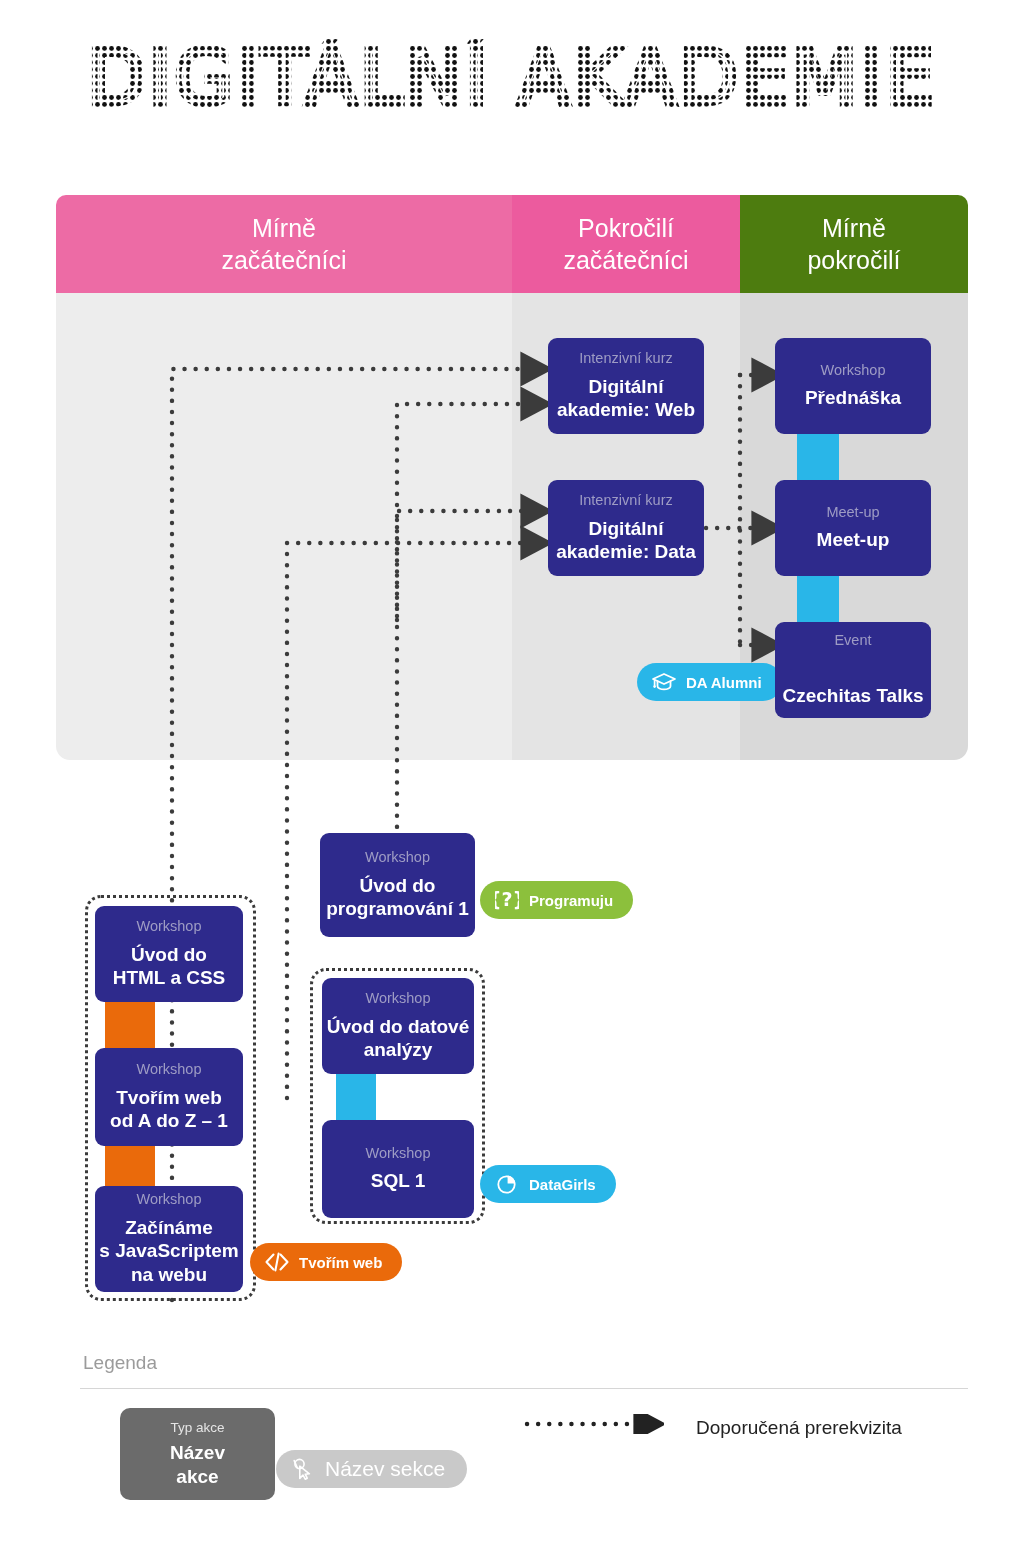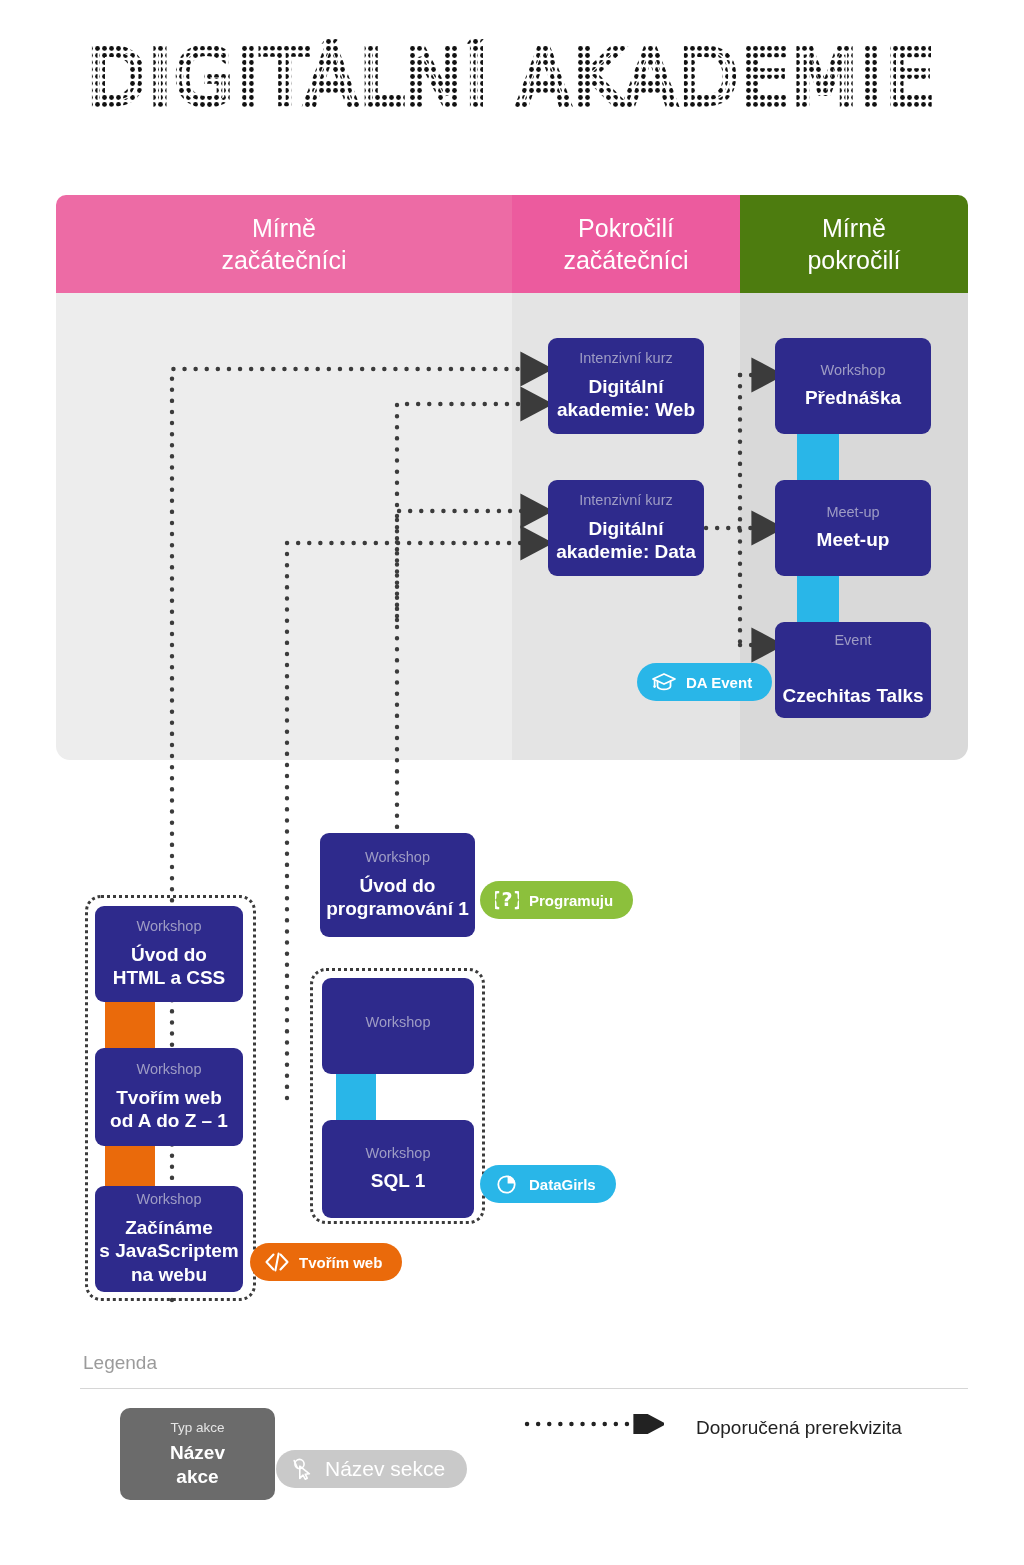--- a/index.html
+++ b/index.html
@@ -214,21 +214,21 @@
 
   <div class="badge" style="left:637px; top:663px; background:#29B6E8;">
     <span class="bicon">
       <svg width="26" height="22" viewBox="0 0 26 22">
         <path d="M13 3 L24 8 L13 13 L2 8 Z" fill="none" stroke="#fff" stroke-width="1.8" stroke-linejoin="round"></path>
         <path d="M6.5 10.2 L6.5 15.2 C6.5 17 9.6 18.4 13 18.4 C16.4 18.4 19.5 17 19.5 15.2 L19.5 10.2" fill="none" stroke="#fff" stroke-width="1.8" stroke-linecap="round"></path>
         <path d="M3.6 8.7 L3.6 14.5" stroke="#fff" stroke-width="1.7" stroke-linecap="round"></path>
         <circle cx="3.6" cy="15.6" r="1.3" fill="#fff"></circle>
       </svg>
     </span>
-    <span class="blabel">DA Event</span>
+    <span class="blabel">DA Alumni</span>
   </div>
 
   <div class="badge" style="left:480px; top:1165px; background:#29B6E8;">
     <span class="bicon">
       <svg width="24" height="24" viewBox="0 0 24 24">
         <circle cx="11.5" cy="12.5" r="8.2" fill="none" stroke="#fff" stroke-width="1.8"></circle>
         <path d="M12.6 11.4 L12.6 3.6 A8.8 8.8 0 0 1 20.4 11.4 Z" fill="#fff"></path>
       </svg>
     </span>
     <span class="blabel">DataGirls</span>
@@ -304,20 +304,24 @@
     <div class="kind">Workshop</div>
     <div class="name">
       <div>Začínáme</div>
       <div>s JavaScriptem</div>
       <div>na webu</div>
     </div>
   </div>
 
   <div class="node" style="left:322px; top:978px; width:152px; height:96px;">
     <div class="kind">Workshop</div>
+    <div class="name">
+      <div>Úvod do datové</div>
+      <div>analýzy</div>
+    </div>
   </div>
 
   <div class="node" style="left:322px; top:1120px; width:152px; height:98px;">
     <div class="kind">Workshop</div>
     <div class="name">SQL 1</div>
   </div>
 
   <div id="legend-title">Legenda</div>
   <div id="legend-rule"></div>
 

